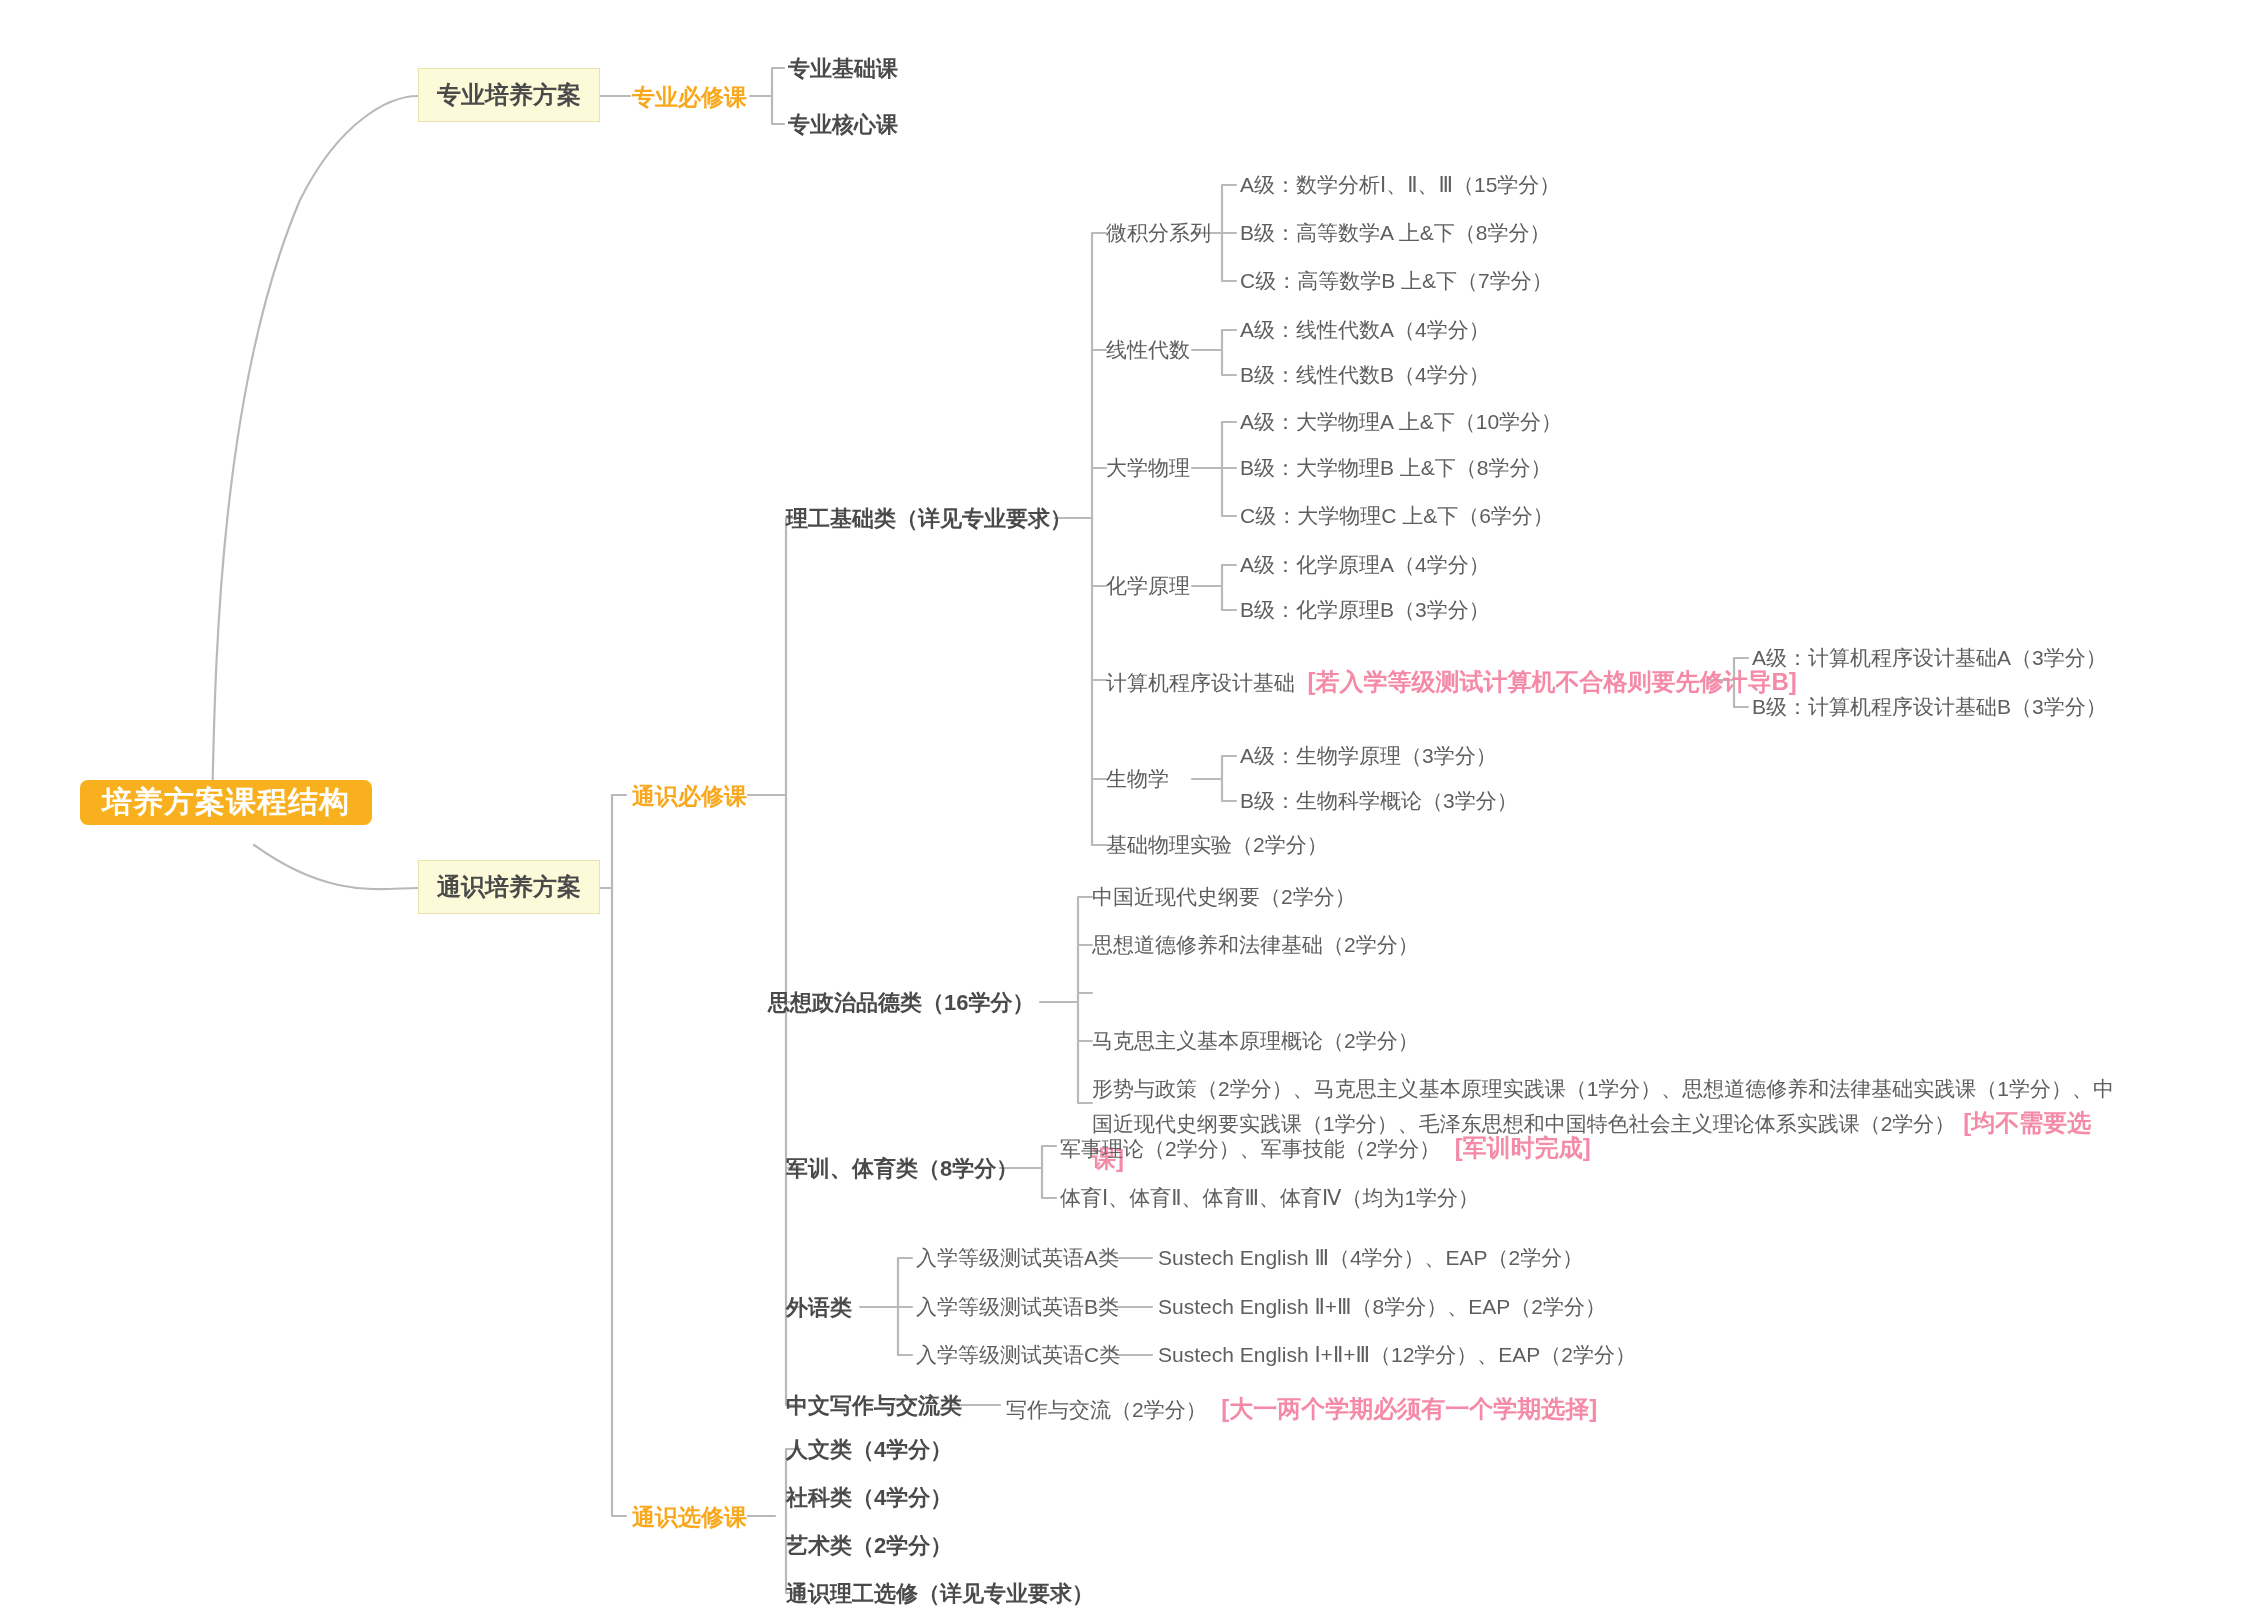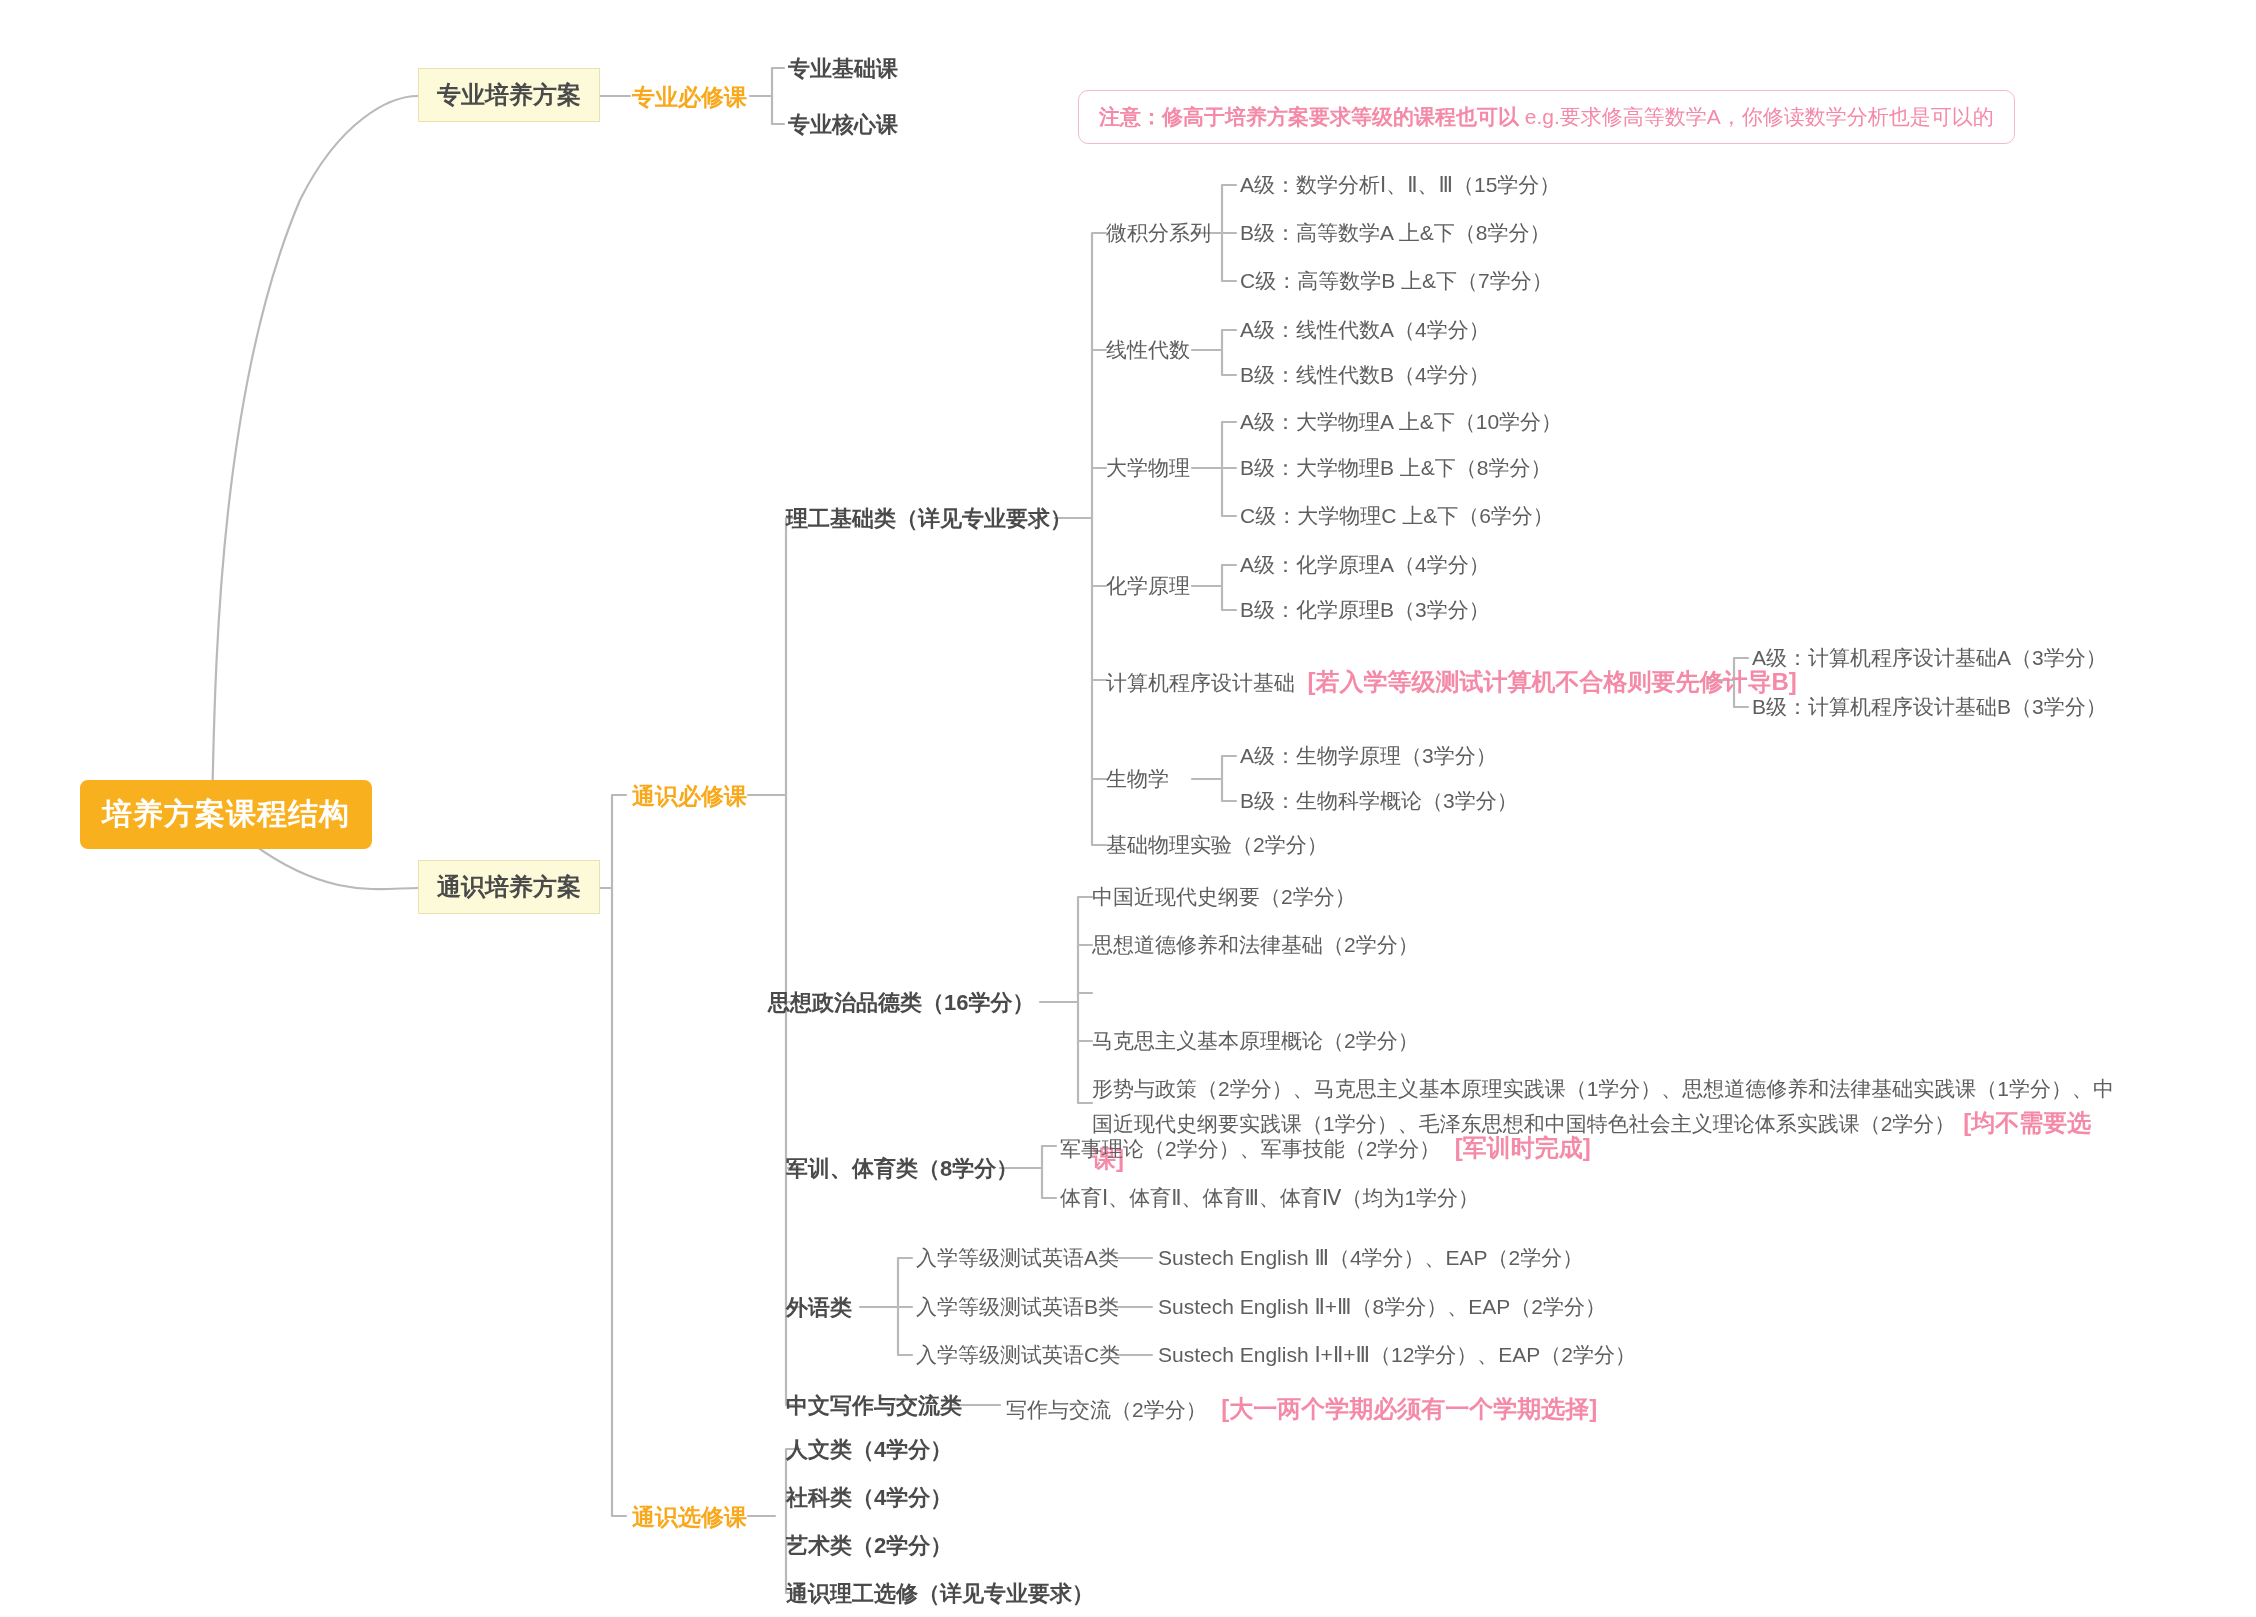--- a/index.html
+++ b/index.html
@@ -11,21 +11,21 @@
     position:relative;overflow:hidden;
     -webkit-font-smoothing:antialiased;
   }
   #canvas{position:absolute;left:0;top:0;width:2256px;height:1617px;}
   svg#wires{position:absolute;left:0;top:0;width:2256px;height:1617px;pointer-events:none;}
   .node{position:absolute;white-space:nowrap;line-height:1.35;}
 
   
   .root{
     background:#F9B01E;color:#ffffff;font-weight:bold;font-size:30px;
-    border-radius:8px;padding:14px 22px;letter-spacing:1px;
+    border-radius:8px;padding:2px 22px;letter-spacing:1px;
   }
   
   .box1{
     background:#FCFAD9;border:1px solid #E8E2AE;border-radius:0;
     color:#4a4a4a;font-weight:bold;font-size:24px;padding:10px 18px;
   }
   
   .orange{color:#F9A81B;font-weight:bold;font-size:23px;}
   
   .bold{color:#4a4a4a;font-weight:bold;font-size:22px;}
@@ -132,23 +132,20 @@
 
   <div class="node box1" style="left:418px;top:68px;">专业培养方案</div>
 
   <div class="node box1" style="left:418px;top:860px;">通识培养方案</div>
 
   <div class="node orange" style="left:632px;top:82px;">专业必修课</div>
 
   <div class="node bold" style="left:788px;top:54px;">专业基础课</div>
   <div class="node bold" style="left:788px;top:110px;">专业核心课</div>
 
-  <div class="node pinknote" style="left:1078px;top:90px;">
-    <b>注意：修高于培养方案要求等级的课程也可以</b><span class="lite"> e.g.要求修高等数学A，你修读数学分析也是可以的</span>
-  </div>
 
   <div class="node orange" style="left:632px;top:781px;">通识必修课</div>
 
   <div class="node orange" style="left:632px;top:1502px;">通识选修课</div>
 
   <div class="node bold" style="left:786px;top:504px;">理工基础类（详见专业要求）</div>
 
   <div class="node leaf" style="left:1106px;top:219px;">微积分系列</div>
   <div class="node leaf" style="left:1240px;top:171px;">A级：数学分析Ⅰ、Ⅱ、Ⅲ（15学分）</div>
   <div class="node leaf" style="left:1240px;top:219px;">B级：高等数学A 上&amp;下（8学分）</div>

